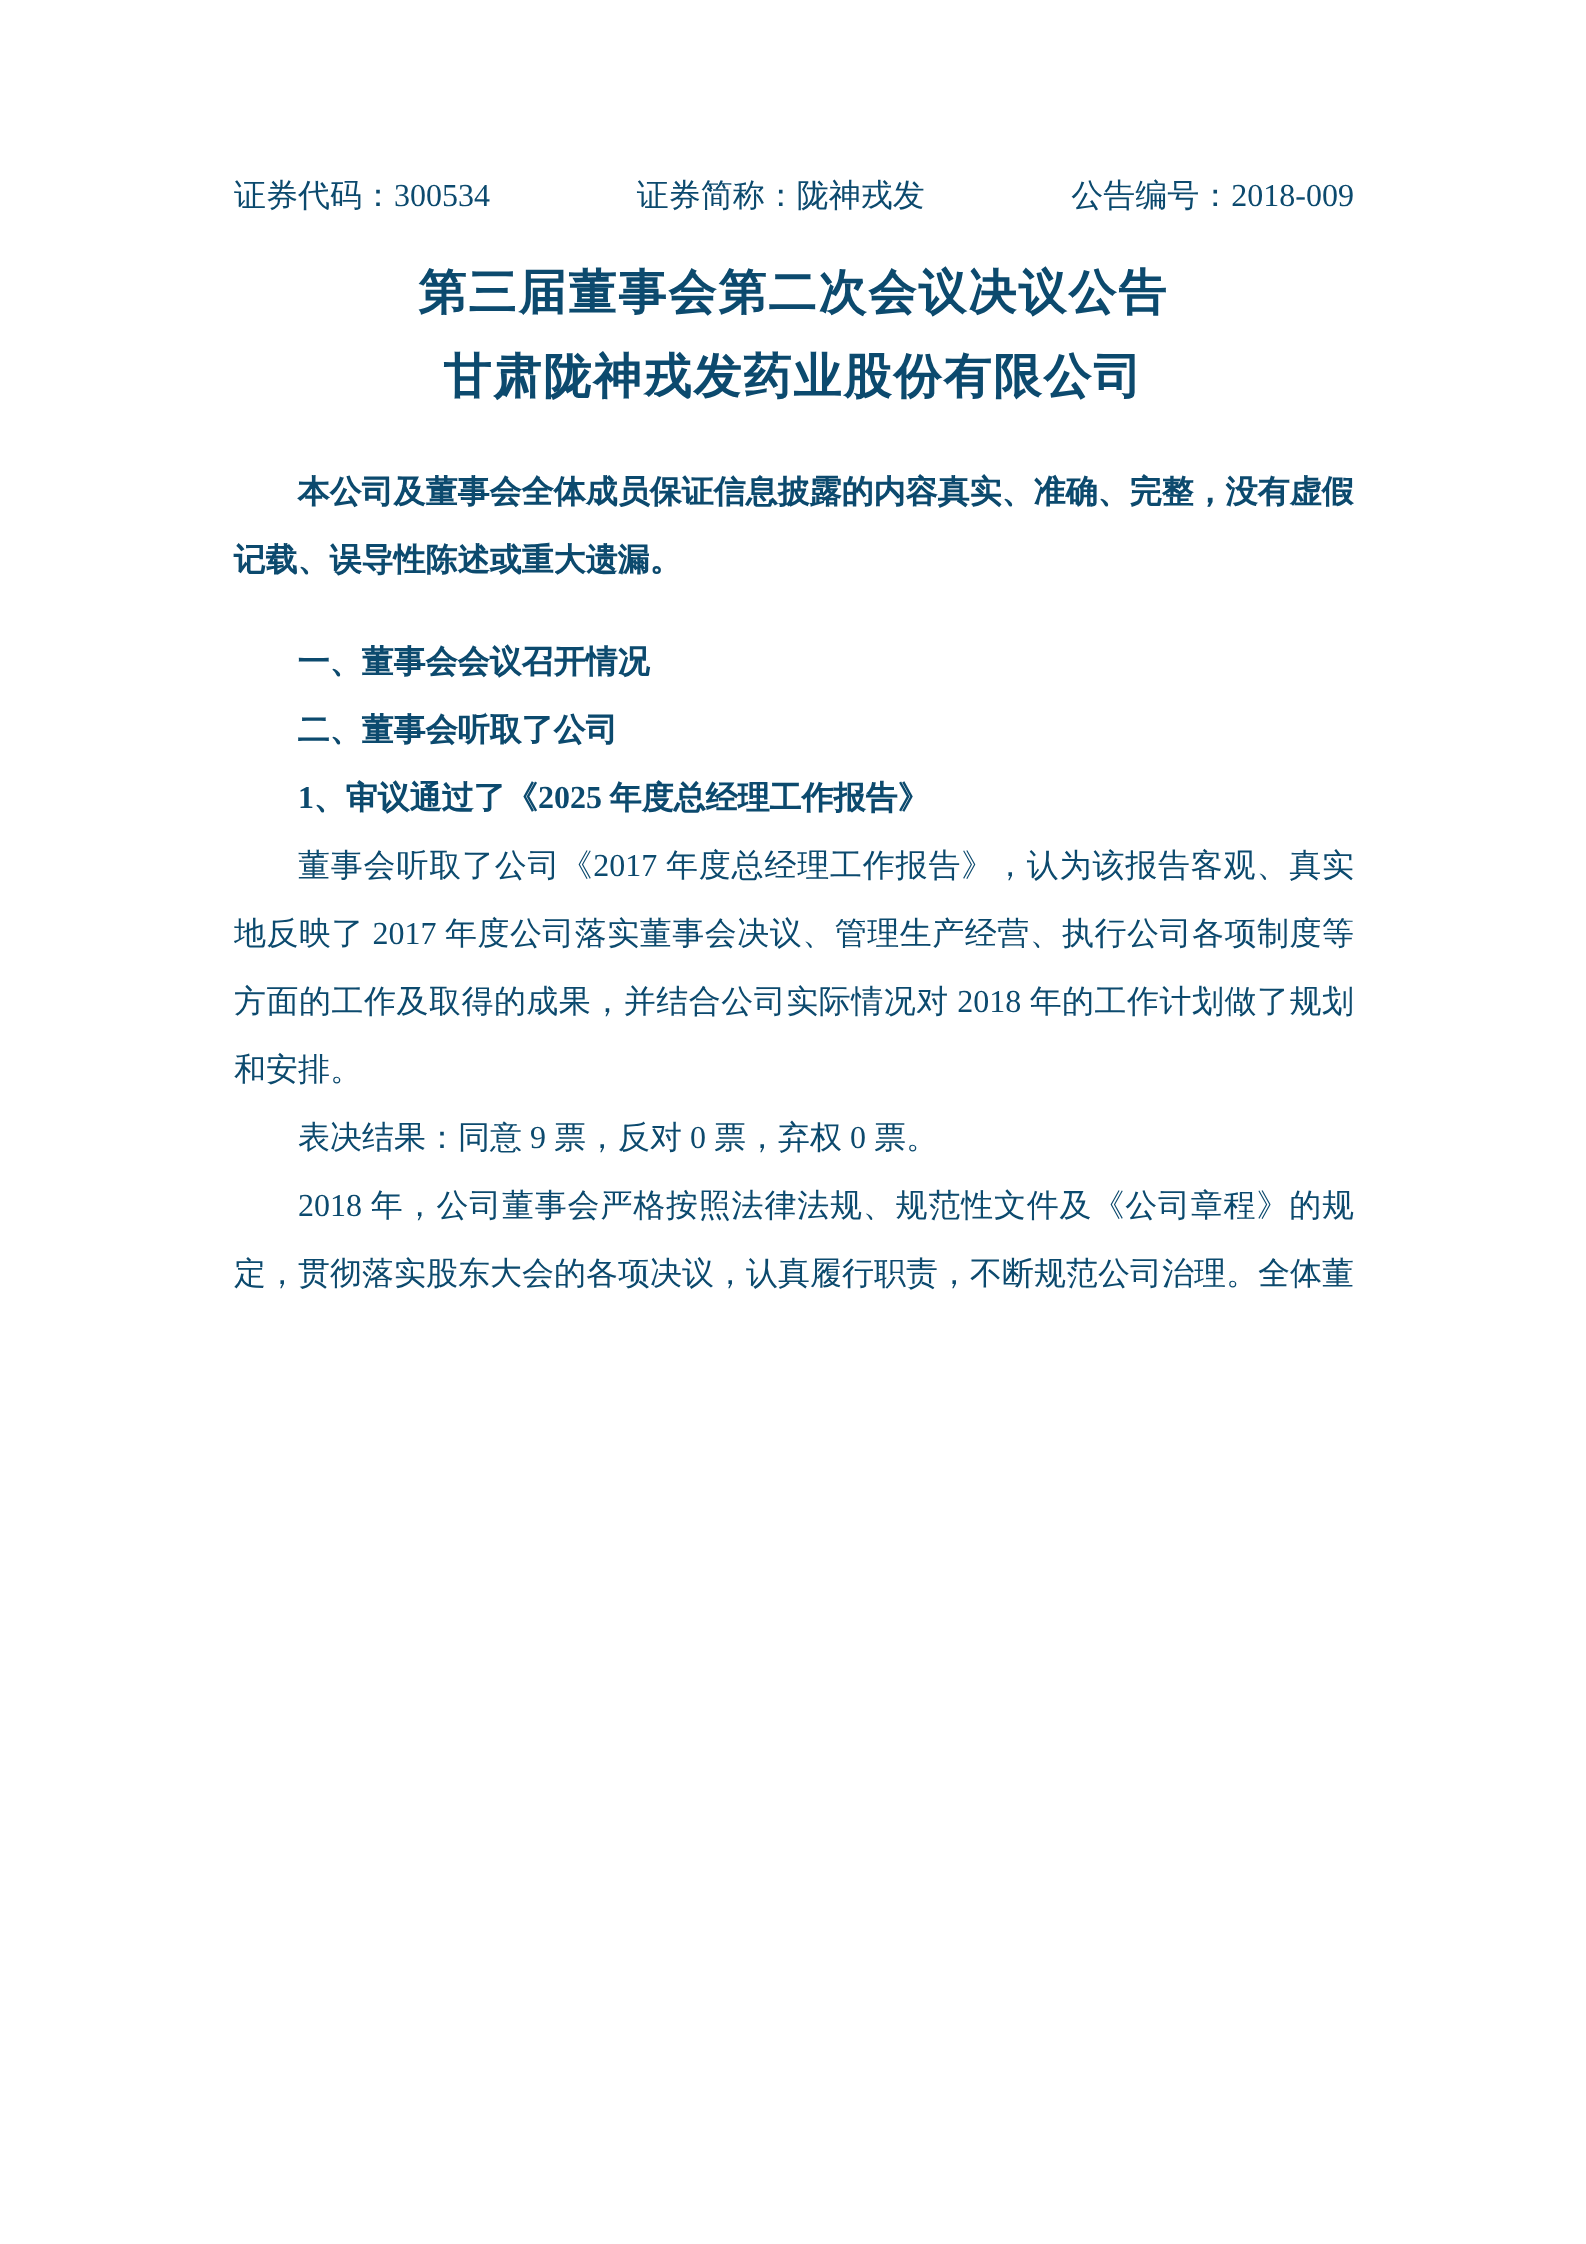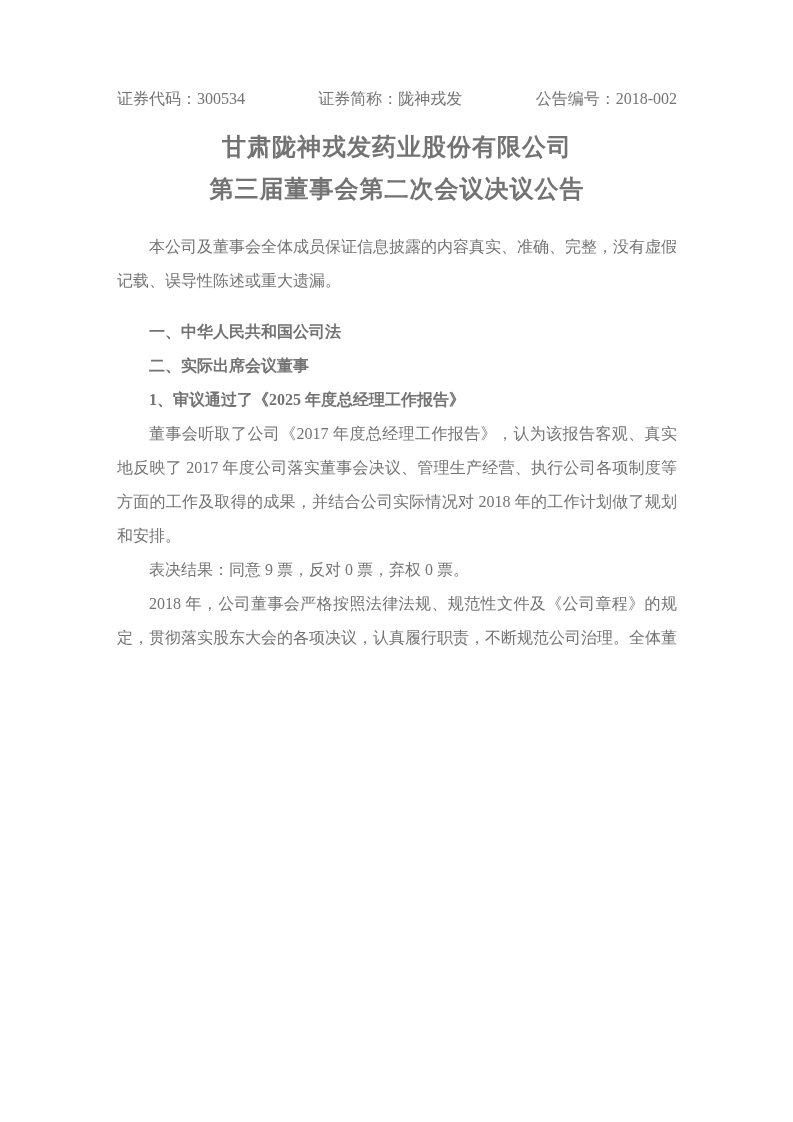--- a/index.html
+++ b/index.html
@@ -8,21 +8,21 @@
     background: #ffffff;
   }
   .page {
     position: relative;
     width: 793px;
     height: 1122px;
     margin: 0 auto;
     box-sizing: border-box;
     padding: 88px 116px 30px 117px;
     background: #ffffff;
-    color: #737373;
+    color: #0c4a6e;
     font-family: "Liberation Serif", "DejaVu Serif", serif;
     font-size: 16px;
     overflow: hidden;
   }
   .header-row {
     display: flex;
     justify-content: space-between;
     align-items: baseline;
     line-height: 22px;
     font-size: 16px;
@@ -37,21 +37,21 @@
     line-height: 42px;
     letter-spacing: 1px;
   }
   .para {
     margin: 0;
     line-height: 34px;
     text-align: justify;
     text-indent: 2em;
   }
   .disclaimer {
-    font-weight: normal;
+    font-weight: bold;
     margin-bottom: 14px;
   }
   .section-heading, .item-heading {
     margin: 0;
     font-size: 16px;
     font-weight: bold;
     line-height: 34px;
     text-indent: 2em;
     text-align: left;
   }
@@ -60,33 +60,33 @@
   }
 </style>
 </head>
 <body>
 
 <div class="page">
 
   <div class="header-row">
     <span>证券代码：300534</span>
     <span>证券简称：陇神戎发</span>
-    <span>公告编号：2018-002</span>
+    <span>公告编号：2018-009</span>
   </div>
 
   <div class="doc-title">
+    <div>第三届董事会第二次会议决议公告</div>
     <div>甘肃陇神戎发药业股份有限公司</div>
-    <div>第三届董事会第二次会议决议公告</div>
   </div>
 
   <p class="para disclaimer">本公司及董事会全体成员保证信息披露的内容真实、准确、完整，没有虚假记载、误导性陈述或重大遗漏。</p>
 
-  <h2 class="section-heading gap-before">一、中华人民共和国公司法</h2>
+  <h2 class="section-heading gap-before">一、董事会会议召开情况</h2>
 
-  <h2 class="section-heading">二、实际出席会议董事</h2>
+  <h2 class="section-heading">二、董事会听取了公司</h2>
 
   <h3 class="item-heading">1、审议通过了《2025 年度总经理工作报告》</h3>
   <p class="para">董事会听取了公司《2017 年度总经理工作报告》，认为该报告客观、真实地反映了 2017 年度公司落实董事会决议、管理生产经营、执行公司各项制度等方面的工作及取得的成果，并结合公司实际情况对 2018 年的工作计划做了规划和安排。</p>
   <p class="para">表决结果：同意 9 票，反对 0 票，弃权 0 票。</p>
 
   <p class="para">2018 年，公司董事会严格按照法律法规、规范性文件及《公司章程》的规定，贯彻落实股东大会的各项决议，认真履行职责，不断规范公司治理。全体董</p>
 
 </div>
 
 </body></html>

